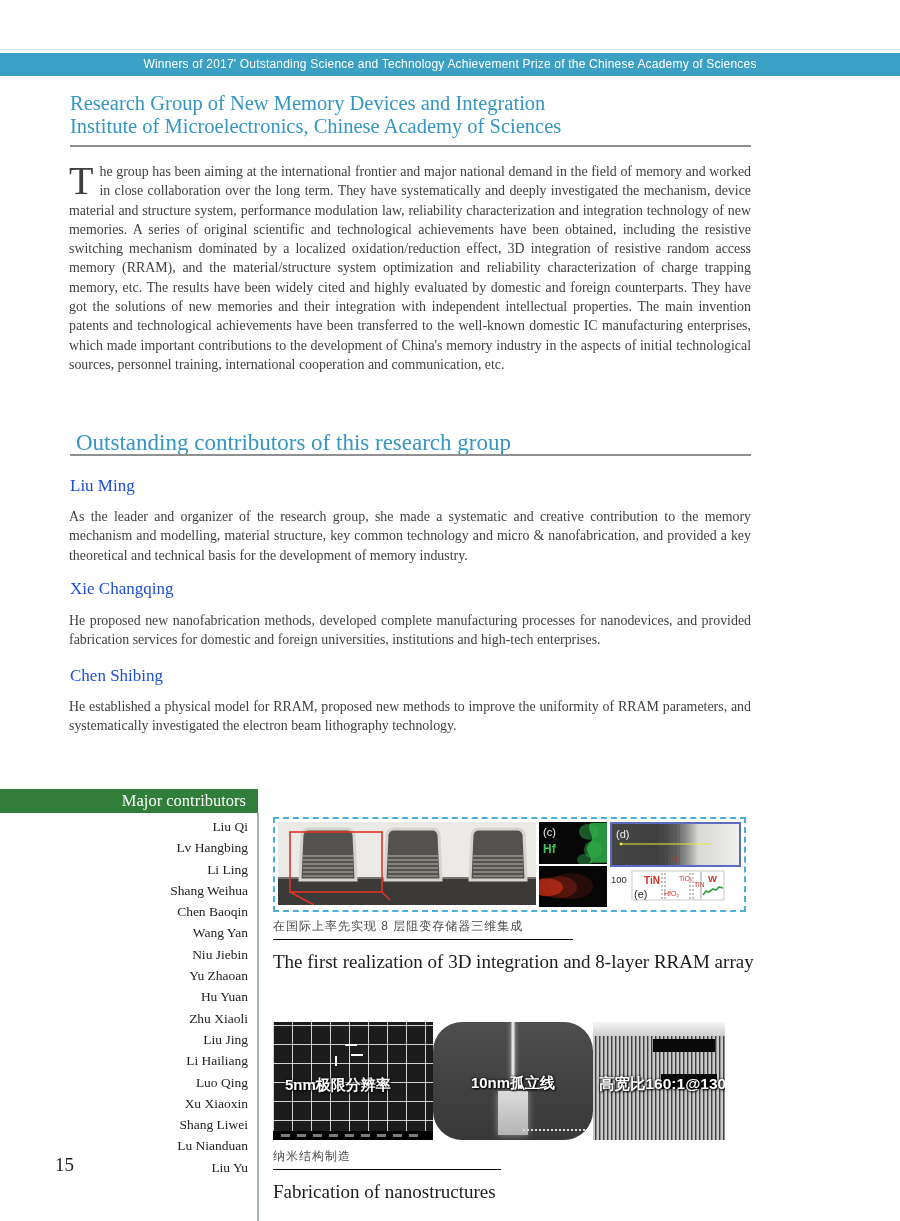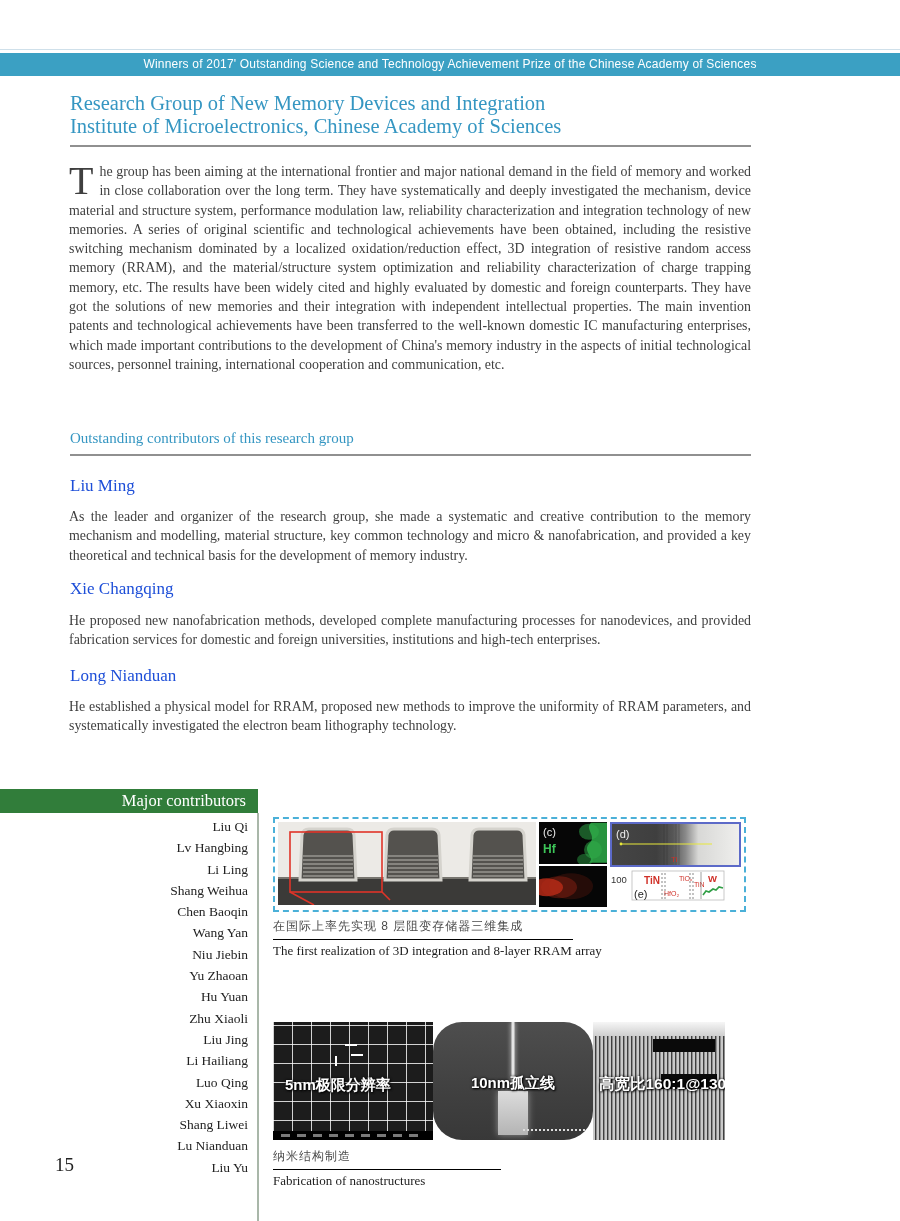--- a/index.html
+++ b/index.html
@@ -16,21 +16,21 @@
   
   .title{left:70px;top:92px;width:682px;font-size:20.5px;line-height:23px;color:var(--c-title_blue,#3596c2);}
   .rule{height:2px;background:#909090;}
   .rule1{left:70px;top:145px;width:681px;}
   .rule2{left:70px;top:454px;width:681px;}
 
   
   .intro{left:69px;top:162px;width:682px;font-size:13.9px;line-height:19.3px;text-align:justify;}
   .dropcap{float:left;font-size:40px;line-height:31px;padding:3px 6px 0 0;color:#3f3f3f;}
 
-  .heading2{left:70px;top:430px;font-size:15px;color:var(--c-title_blue,#3596c2);}
+  .heading2{left:76px;top:430px;font-size:23px;color:var(--c-title_blue,#3596c2);}
 
   .person-name{font-size:17px;color:#1d4ed8;}
   .person-desc{width:682px;font-size:13.9px;line-height:19.3px;text-align:justify;}
   .p1n{left:70px;top:476px;} .p1d{left:69px;top:507px;}
   .p2n{left:70px;top:579px;} .p2d{left:69px;top:611px;}
   .p3n{left:70px;top:666px;} .p3d{left:69px;top:697px;}
 
   
   .green-banner{left:0;top:789px;width:258px;height:24px;background:var(--c-green,#317d3a);
                 color:#fff;font-size:16.5px;line-height:24px;text-align:right;
@@ -48,21 +48,21 @@
   .dpanel{height:45px;border:2px solid #5c6ac8;box-sizing:border-box;position:relative;
           background:linear-gradient(90deg,#454545 0%,#3f3f3f 35%,#565656 48%,#8a8a8a 58%,#d8d8d6 68%,#efefed 100%);}
   .epanel{height:33px;margin-top:2px;background:#fff;}
 
   
   .cap{color:#1c1c1c;}
   .cap1{left:273px;top:918px;} .cap2{left:273px;top:1148px;}
   .cap-zh{font-family:"Liberation Sans","DejaVu Sans",sans-serif;font-size:12px;color:#4a4a4a;
           letter-spacing:1px;padding-bottom:4px;border-bottom:1px solid #000000;}
   .cap1 .cap-zh{width:300px;} .cap2 .cap-zh{width:228px;}
-  .cap-en{font-size:13px;margin-top:3px;}
+  .cap-en{font-size:19px;margin-top:11px;}
 
   
   .fig2{left:273px;top:1022px;width:476px;height:118px;display:flex;}
   .nano{position:relative;height:118px;overflow:hidden;
         font-family:"Liberation Sans","DejaVu Sans",sans-serif;}
   .nano-label{position:absolute;color:#fff;font-weight:bold;font-size:15px;white-space:nowrap;
               text-shadow:0 0 3px #000,1px 1px 2px #000;}
   .nano1{width:160px;background-color:#1c1c1c;
          background-image:repeating-linear-gradient(0deg,rgba(255,255,255,.8) 0 1px,transparent 1px 19px),
                           repeating-linear-gradient(90deg,rgba(255,255,255,.8) 0 1px,transparent 1px 19px);}
@@ -103,21 +103,21 @@
     <span class="dropcap">T</span><span>he group has been aiming at the international frontier and major national demand in the field of memory and worked in close collaboration over the long term. They have systematically and deeply investigated the mechanism, device material and structure system, performance modulation law, reliability characterization and integration technology of new memories. A series of original scientific and technological achievements have been obtained, including the resistive switching mechanism dominated by a localized oxidation/reduction effect, 3D integration of resistive random access memory (RRAM), and the material/structure system optimization and reliability characterization of charge trapping memory, etc. The results have been widely cited and highly evaluated by domestic and foreign counterparts. They have got the solutions of new memories and their integration with independent intellectual properties. The main invention patents and technological achievements have been transferred to the well-known domestic IC manufacturing enterprises, which made important contributions to the development of China's memory industry in the aspects of initial technological sources, personnel training, international cooperation and communication, etc.</span>
   </div>
 
   <div class="abs heading2">Outstanding contributors of this research group</div>
   <div class="abs rule rule2"></div>
 
   <div class="abs person-name p1n">Liu Ming</div>
   <div class="abs person-desc p1d">As the leader and organizer of the research group, she made a systematic and creative contribution to the memory mechanism and modelling, material structure, key common technology and micro &amp; nanofabrication, and provided a key theoretical and technical basis for the development of memory industry.</div>
   <div class="abs person-name p2n">Xie Changqing</div>
   <div class="abs person-desc p2d">He proposed new nanofabrication methods, developed complete manufacturing processes for nanodevices, and provided fabrication services for domestic and foreign universities, institutions and high-tech enterprises.</div>
-  <div class="abs person-name p3n">Long Nianduan</div>
+  <div class="abs person-name p3n">Chen Shibing</div>
   <div class="abs person-desc p3d">He established a physical model for RRAM, proposed new methods to improve the uniformity of RRAM parameters, and systematically investigated the electron beam lithography technology.</div>
 
   <div class="abs green-banner">Major contributors</div>
   <div class="abs vline"></div>
 
   <div class="abs names">
     <div>Liu Qi</div>
     <div>Lv Hangbing</div>
     <div>Li Ling</div>
     <div>Shang Weihua</div>

